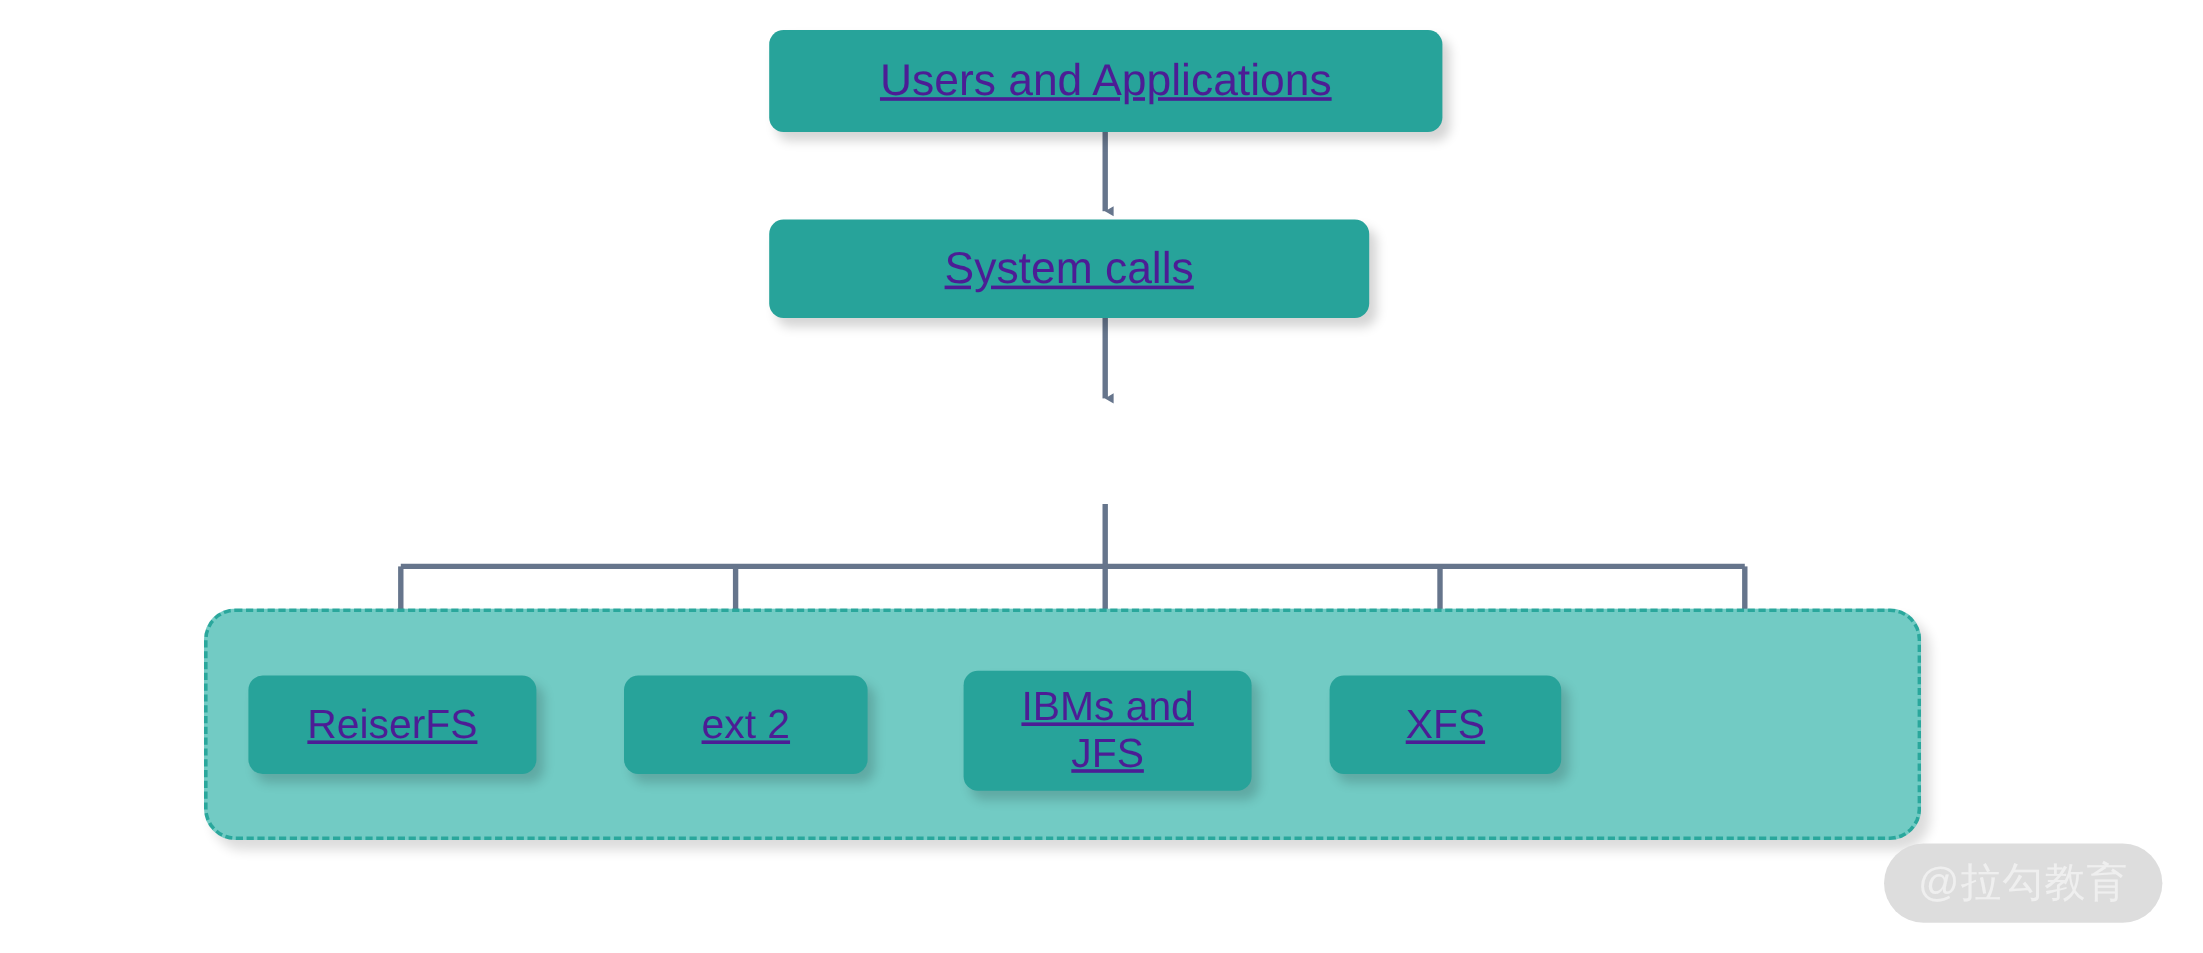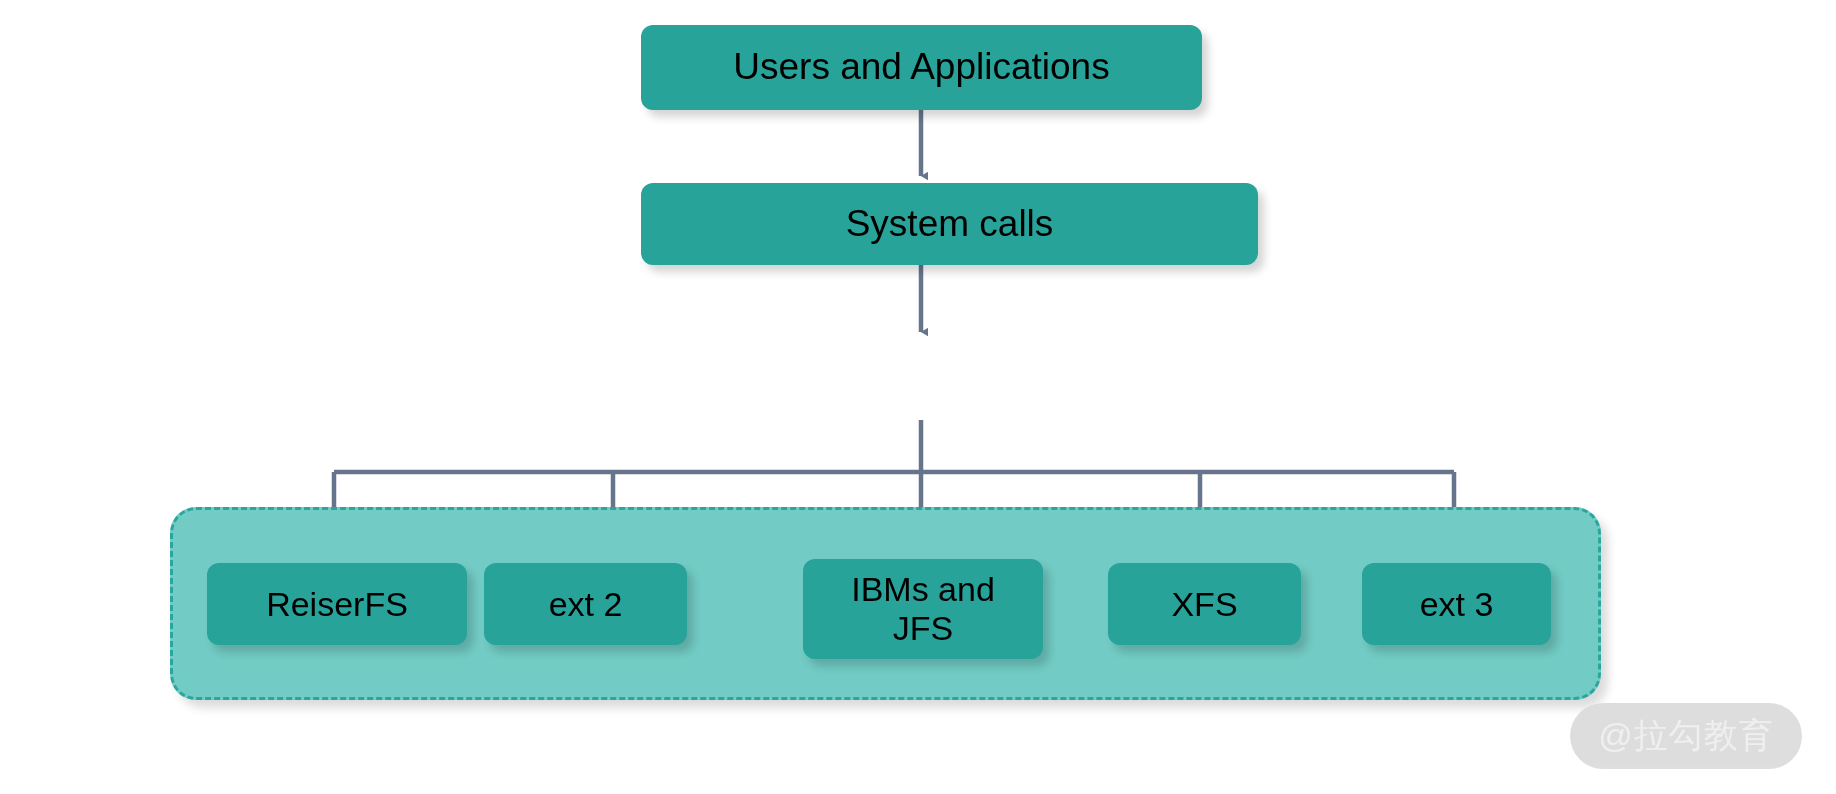--- a/index.html
+++ b/index.html
@@ -25,56 +25,57 @@
     height: 794px;
     pointer-events: none;
   }
   .node {
     position: absolute;
     box-sizing: border-box;
     display: flex;
     align-items: center;
     justify-content: center;
     text-align: center;
-    color: #000000;
+    color: #4c1d95;
     background: #27a39a;
     border-radius: 12px;
     box-shadow: 6px 7px 9px rgba(0,0,0,0.17);
     line-height: 1.14;
     padding: 0 10px;
+    text-decoration: underline;
   }
   .node-lg {
     font-size: 37px;
   }
   .node-sm {
     font-size: 34px;
   }
   #node-users {
     left: 641px; top: 25px; width: 561px; height: 85px;
   }
   #node-syscalls {
-    left: 641px; top: 183px; width: 617px; height: 82px;
+    left: 641px; top: 183px; width: 500px; height: 82px;
   }
   #node-vfs {
     left: 641px; top: 339px; width: 561px; height: 81px;
   }
   #fs-container {
     position: absolute;
     left: 170px;
     top: 507px;
     width: 1431px;
     height: 193px;
     box-sizing: border-box;
     background: #72cbc4;
     border: 3px dashed #2aa79c;
     border-radius: 26px;
     box-shadow: 7px 8px 10px rgba(0,0,0,0.14);
   }
-  #node-reiserfs { left: 207px; top: 563px; width: 260px; height: 82px; }
-  #node-ext2     { left: 484px; top: 563px; width: 203px; height: 82px; }
+  #node-reiserfs { left: 207px; top: 563px; width: 240px; height: 82px; }
+  #node-ext2     { left: 520px; top: 563px; width: 203px; height: 82px; }
   #node-ibms     { left: 803px; top: 559px; width: 240px; height: 100px; }
   #node-xfs      { left: 1108px; top: 563px; width: 193px; height: 82px; }
   #node-ext3     { left: 1362px; top: 563px; width: 189px; height: 82px; }
   #watermark {
     position: absolute;
     left: 1570px;
     top: 703px;
     width: 232px;
     height: 66px;
     box-sizing: border-box;
@@ -141,21 +142,18 @@
     <span>
       <span>IBMs and</span><br>
       <span>JFS</span>
     </span>
   </div>
 
   <div class="node node-sm" id="node-xfs">
     <span>XFS</span>
   </div>
 
-  <div class="node node-sm" id="node-ext3">
-    <span>ext 3</span>
-  </div>
 
   <div id="watermark">
     <span>@拉勾教育</span>
   </div>
 
 </div>
 
 </body></html>

